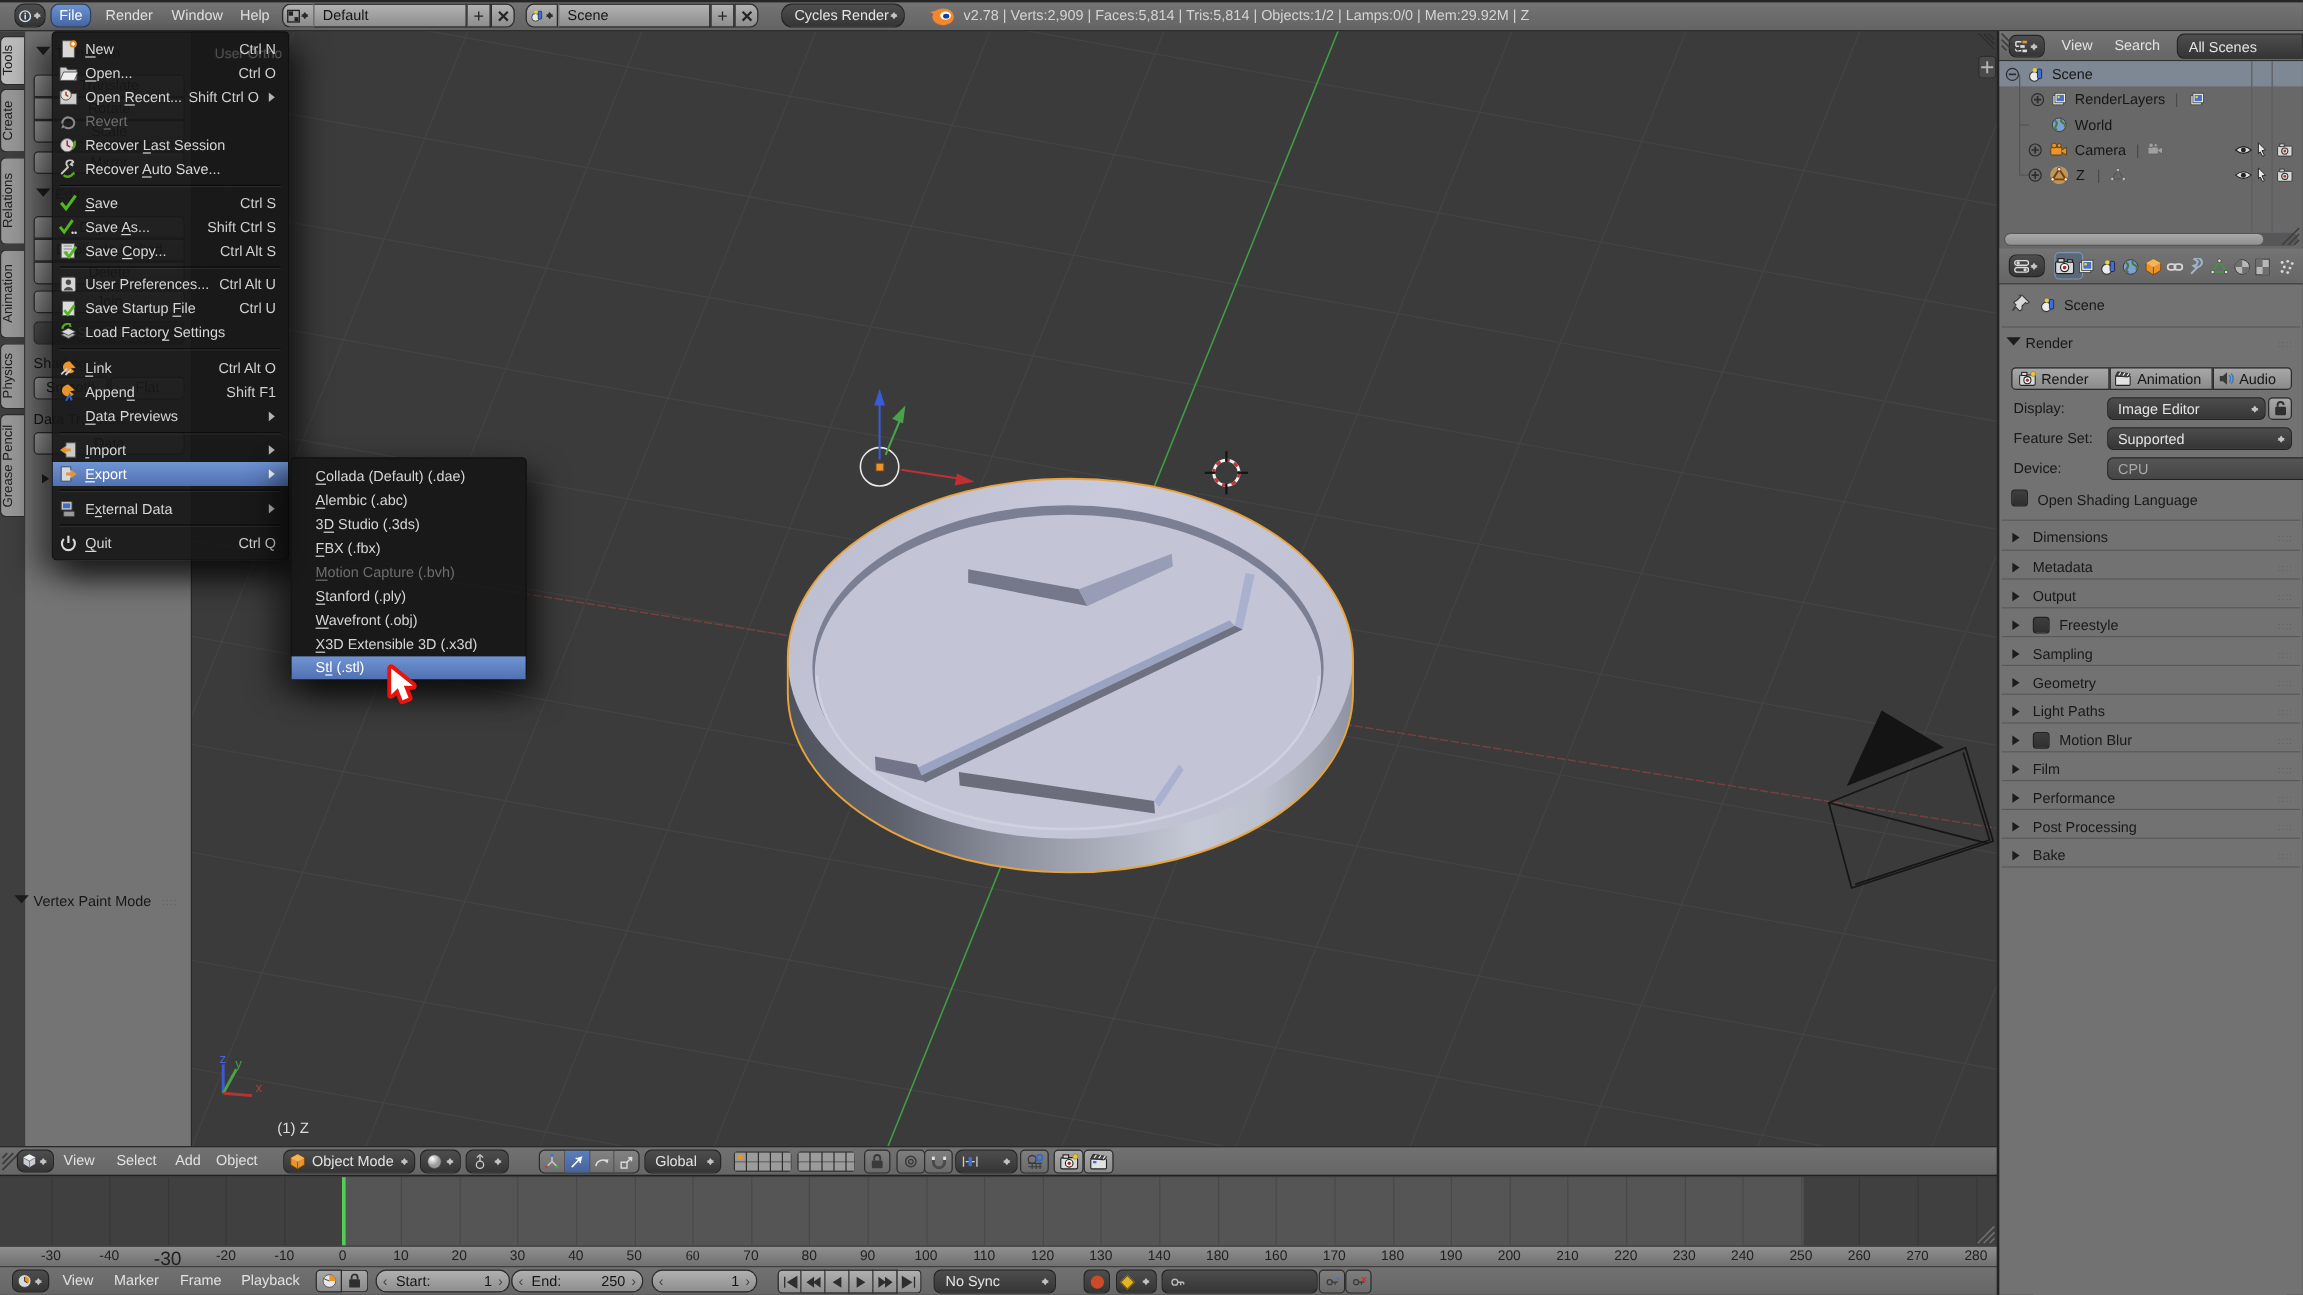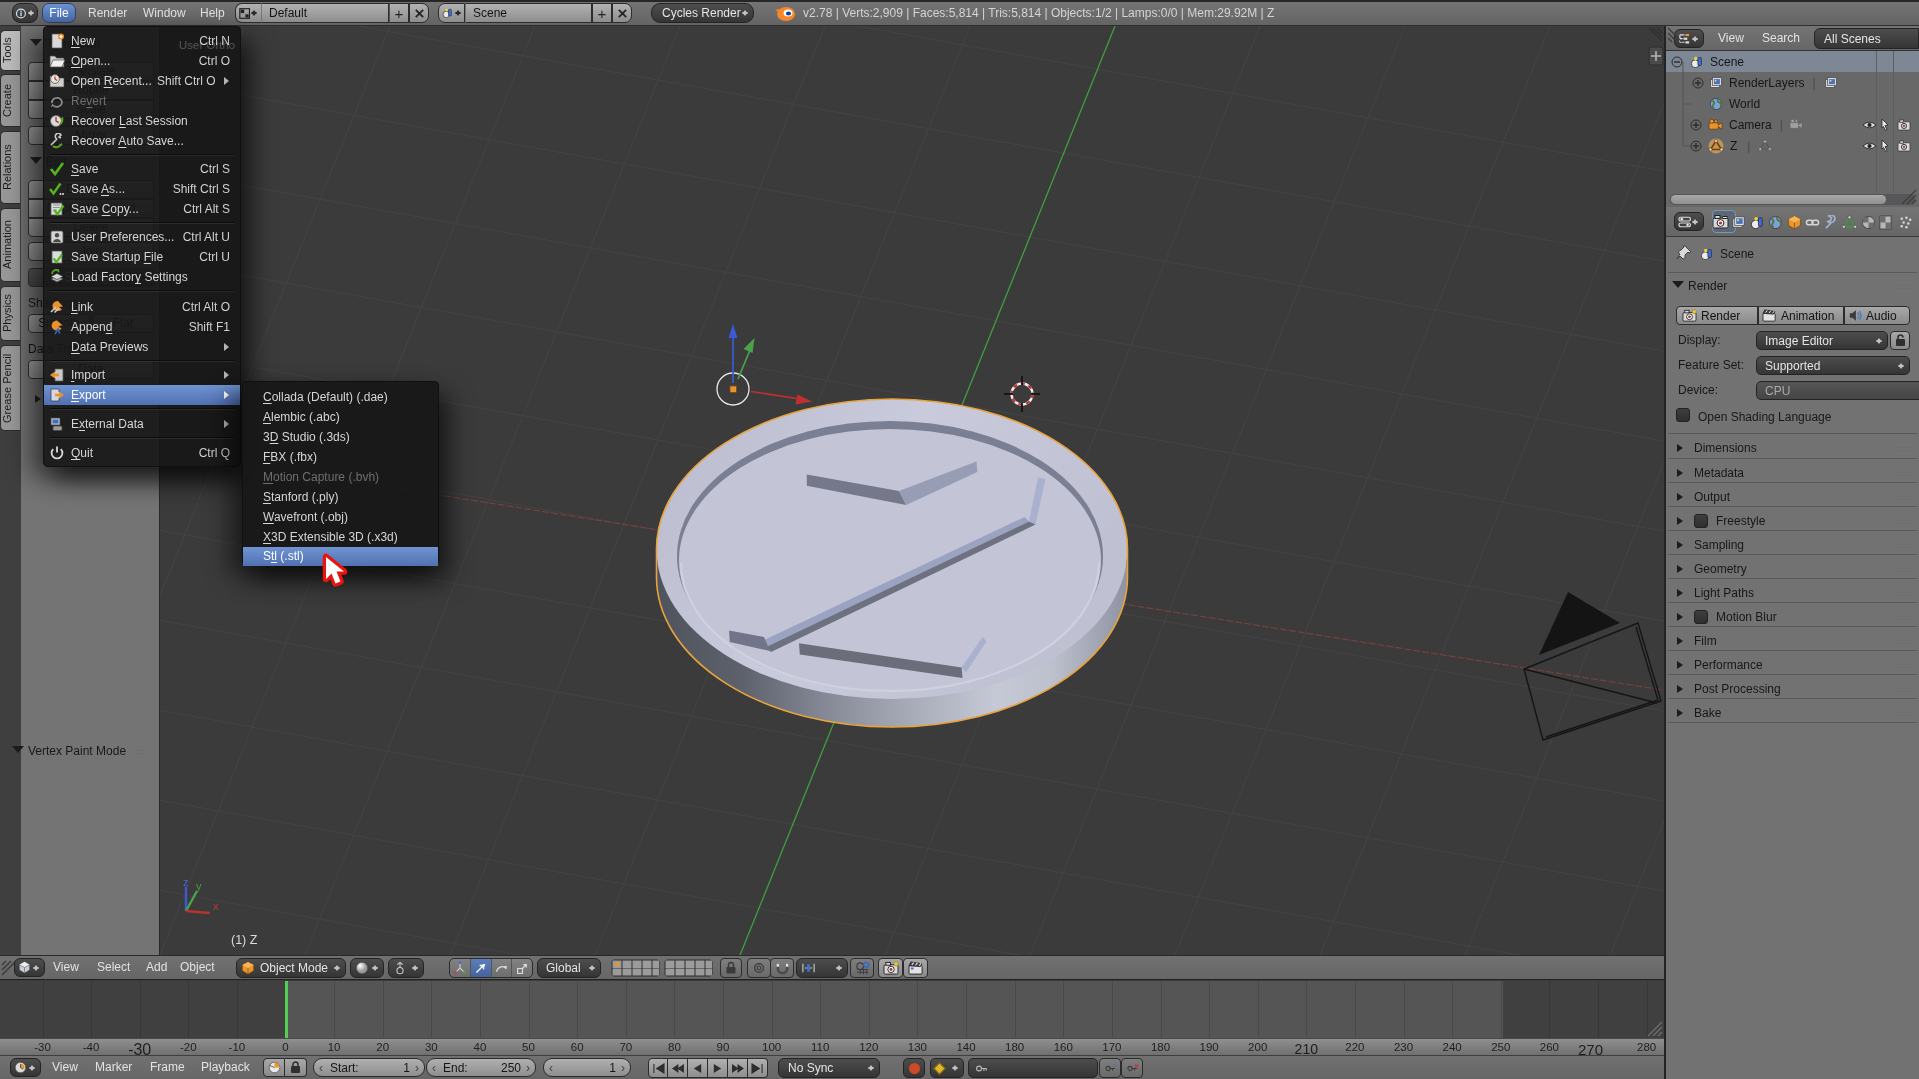--- a/index.html
+++ b/index.html
@@ -455,42 +455,42 @@
       <div class="abs" style="left: 71.1px; top: 2px; width: 40px; text-align: center; color: rgb(31, 31, 31); font-size: 11.5px;">-40</div>
       <div class="abs" style="left: 119.7px; top: 2px; width: 40px; text-align: center; color: rgb(31, 31, 31); font-size: 16px;">-30</div>
       <div class="abs" style="left: 168.3px; top: 2px; width: 40px; text-align: center; color: rgb(31, 31, 31); font-size: 11.5px;">-20</div>
       <div class="abs" style="left: 216.9px; top: 2px; width: 40px; text-align: center; color: rgb(31, 31, 31); font-size: 11.5px;">-10</div>
       <div class="abs" style="left: 265.5px; top: 2px; width: 40px; text-align: center; color: rgb(31, 31, 31); font-size: 11.5px;">0</div>
       <div class="abs" style="left: 314.1px; top: 2px; width: 40px; text-align: center; color: rgb(31, 31, 31); font-size: 11.5px;">10</div>
       <div class="abs" style="left: 362.7px; top: 2px; width: 40px; text-align: center; color: rgb(31, 31, 31); font-size: 11.5px;">20</div>
       <div class="abs" style="left: 411.3px; top: 2px; width: 40px; text-align: center; color: rgb(31, 31, 31); font-size: 11.5px;">30</div>
       <div class="abs" style="left: 459.9px; top: 2px; width: 40px; text-align: center; color: rgb(31, 31, 31); font-size: 11.5px;">40</div>
       <div class="abs" style="left: 508.5px; top: 2px; width: 40px; text-align: center; color: rgb(31, 31, 31); font-size: 11.5px;">50</div>
-      <div class="abs" style="left: 557.2px; top: 2px; width: 40px; text-align: center; color: rgb(31, 31, 31); font-size: 11.5px;">60</div>
+      <div class="abs" style="left: 557.2px; top: 2px; width: 40px; text-align: center; color: rgb(31, 31, 31); font-size: 11.5px; font-family: Liberation Serif, serif;">60</div>
       <div class="abs" style="left: 605.8px; top: 2px; width: 40px; text-align: center; color: rgb(31, 31, 31); font-size: 11.5px;">70</div>
       <div class="abs" style="left: 654.4px; top: 2px; width: 40px; text-align: center; color: rgb(31, 31, 31); font-size: 11.5px;">80</div>
       <div class="abs" style="left: 703px; top: 2px; width: 40px; text-align: center; color: rgb(31, 31, 31); font-size: 11.5px;">90</div>
       <div class="abs" style="left: 751.6px; top: 2px; width: 40px; text-align: center; color: rgb(31, 31, 31); font-size: 11.5px;">100</div>
       <div class="abs" style="left: 800.2px; top: 2px; width: 40px; text-align: center; color: rgb(31, 31, 31); font-size: 11.5px;">110</div>
       <div class="abs" style="left: 848.8px; top: 2px; width: 40px; text-align: center; color: rgb(31, 31, 31); font-size: 11.5px;">120</div>
       <div class="abs" style="left: 897.4px; top: 2px; width: 40px; text-align: center; color: rgb(31, 31, 31); font-size: 11.5px;">130</div>
       <div class="abs" style="left: 946px; top: 2px; width: 40px; text-align: center; color: rgb(31, 31, 31); font-size: 11.5px;">140</div>
       <div class="abs" style="left: 994.6px; top: 2px; width: 40px; text-align: center; color: rgb(31, 31, 31); font-size: 11.5px;">180</div>
       <div class="abs" style="left: 1043.3px; top: 2px; width: 40px; text-align: center; color: rgb(31, 31, 31); font-size: 11.5px;">160</div>
       <div class="abs" style="left: 1091.9px; top: 2px; width: 40px; text-align: center; color: rgb(31, 31, 31); font-size: 11.5px;">170</div>
       <div class="abs" style="left: 1140.5px; top: 2px; width: 40px; text-align: center; color: rgb(31, 31, 31); font-size: 11.5px;">180</div>
       <div class="abs" style="left: 1189.1px; top: 2px; width: 40px; text-align: center; color: rgb(31, 31, 31); font-size: 11.5px;">190</div>
       <div class="abs" style="left: 1237.7px; top: 2px; width: 40px; text-align: center; color: rgb(31, 31, 31); font-size: 11.5px;">200</div>
-      <div class="abs" style="left: 1286.3px; top: 2px; width: 40px; text-align: center; color: rgb(31, 31, 31); font-size: 14px;">210</div>
+      <div class="abs" style="left: 1286.3px; top: 2px; width: 40px; text-align: center; color: rgb(31, 31, 31); font-size: 11px;">210</div>
       <div class="abs" style="left: 1334.9px; top: 2px; width: 40px; text-align: center; color: rgb(31, 31, 31); font-size: 11.5px;">220</div>
       <div class="abs" style="left: 1383.5px; top: 2px; width: 40px; text-align: center; color: rgb(31, 31, 31); font-size: 11.5px;">230</div>
       <div class="abs" style="left: 1432.1px; top: 2px; width: 40px; text-align: center; color: rgb(31, 31, 31); font-size: 11.5px;">240</div>
       <div class="abs" style="left: 1480.8px; top: 2px; width: 40px; text-align: center; color: rgb(31, 31, 31); font-size: 11.5px;">250</div>
       <div class="abs" style="left: 1529.4px; top: 2px; width: 40px; text-align: center; color: rgb(31, 31, 31); font-size: 11.5px;">260</div>
-      <div class="abs" style="left: 1578px; top: 2px; width: 40px; color: rgb(31, 31, 31); font-size: 15px;">270</div>
+      <div class="abs" style="left: 1578px; top: 2px; width: 40px; text-align: center; color: rgb(31, 31, 31); font-size: 11px;">270</div>
       <div class="abs" style="left: 1626.6px; top: 2px; width: 40px; text-align: center; color: rgb(31, 31, 31); font-size: 11.5px;">280</div>
     </div>
 
   <div class="abs" style="left:0;top:75px;width:1664px;height:23px;background:linear-gradient(#717171,#666)">
     <div class="abs dk" style="left:10px;top:2px;width:31px;height:19px;border-radius:6px">
       <svg width="13" height="13" style="margin-left:3px" viewBox="0 0 16 16">
           <circle cx="8" cy="8" r="6.5" fill="#d9d9d9" stroke="#444" stroke-width=".8"></circle>
           <path d="M8 8 L8 3 A5 5 0 0 1 12.5 10 Z" fill="#e8952e"></path>
           <path d="M8 4 v4 l3 2" stroke="#444" stroke-width="1.1" fill="none"></path>
         </svg>

